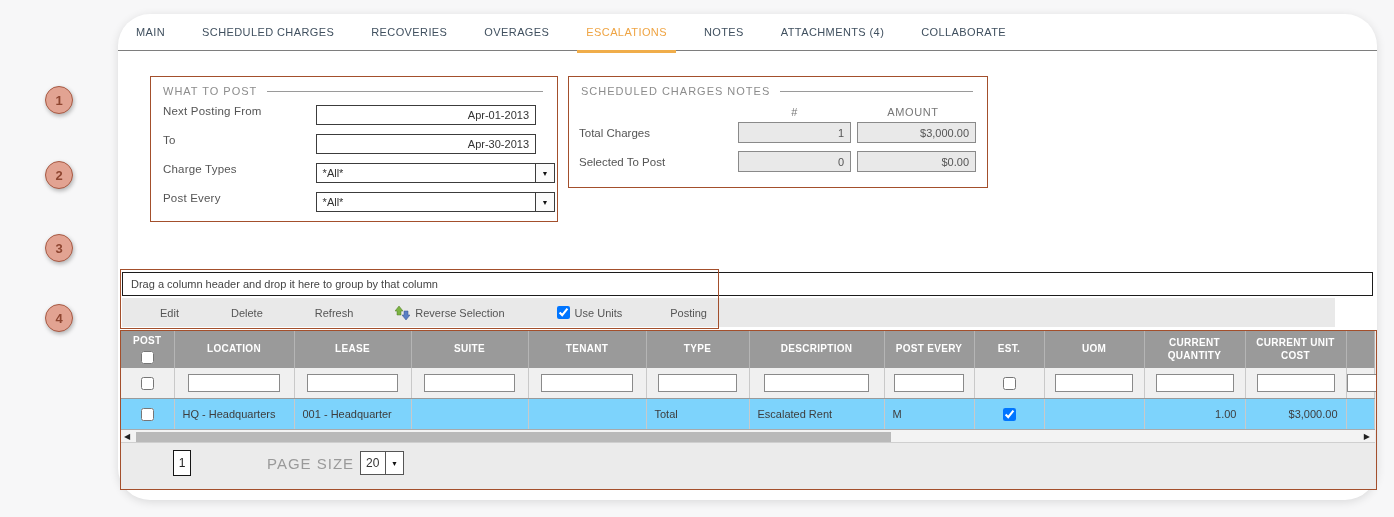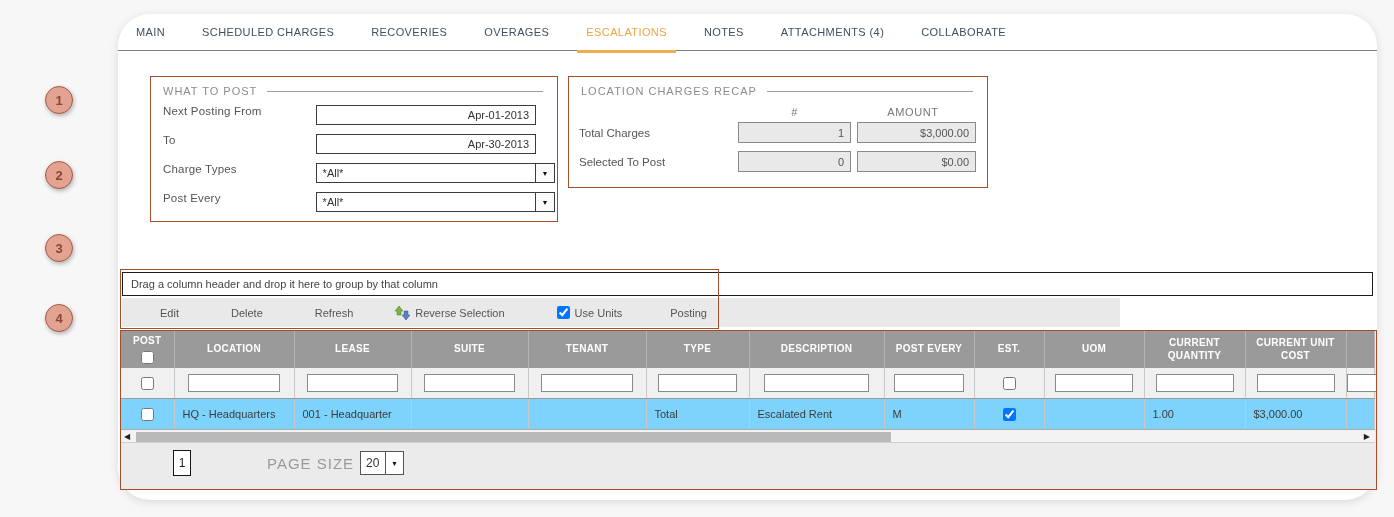--- a/index.html
+++ b/index.html
@@ -100,21 +100,21 @@
     font-size: 11px; letter-spacing: 1px; color: #8c8c8c;
   }
   .preview-title .rule { flex: 1; height: 1px; background: #9a9a9a; }
 
   .groupbar {
     position: absolute; left: 4px; top: 258px; width: 1251px; height: 24px;
     border: 1px solid #1c1c1c; background: #fff;
     font-size: 11px; color: #444; line-height: 22px; padding-left: 8px;
   }
   .toolbar {
-    position: absolute; left: 4px; top: 284px; width: 998px; height: 29px;
+    position: absolute; left: 4px; top: 284px; width: 1213px; height: 29px;
     background: #e9e9e9; display: flex; align-items: center;
     font-size: 11px; color: #555;
   }
   .tool { display: flex; align-items: center; gap: 5px; cursor: default; }
   .t-edit { margin-left: 38px; }
   .t-delete { margin-left: 52px; }
   .t-refresh { margin-left: 52px; }
   .t-reverse { margin-left: 42px; }
   .t-useunits { margin-left: 52px; }
   .t-layouts { margin-left: 48px; }
@@ -140,21 +140,21 @@
   .grid tr.filter td {
     background: #f0f0f0; height: 30px; text-align: center;
     border-bottom: 1px solid #9a9a9a;
   }
   .grid tr.filter .f-inp {
     width: 78%; height: 18px; border: 1px solid #8a8a8a; background: #fff;
     display: inline-block; vertical-align: middle;
   }
   .grid tr.data td { background: #7dd3fc; height: 31px; padding: 0 8px; }
   .grid td.center { text-align: center; padding: 0; }
-  .grid td.num { text-align: left; }
+  .grid td.num { text-align: right; }
   .grid td.clip { white-space: nowrap; overflow: hidden; }
   .grid input[type=checkbox] { width: 13px; height: 13px; vertical-align: middle; }
   th .hdr-chk { display: block; margin: 3px auto 0; }
 
   .hscroll {
     position: relative; width: 1254px; height: 14px;
     background: #f3f3f3; border-top: 1px solid #aaa; border-bottom: 1px solid #cfcfcf;
   }
   .hs-thumb { position: absolute; left: 15px; top: 2px; width: 755px; height: 10px; background: #b9b9b9; }
   .hs-arrow { position: absolute; top: 1px; font-size: 8px; color: #222; line-height: 12px; }
@@ -227,21 +227,21 @@
         <span class="select">
           <span class="val">*All*</span>
           <span class="arrow">▼</span>
         </span>
       </div>
     </div>
   </div>
 
   <div class="fieldset recap">
     <div class="fs-title">
-      <span>LOCATION CHARGES RECAP</span>
+      <span>SCHEDULED CHARGES NOTES</span>
       <span class="rule"></span>
     </div>
     <div class="recap-head">
       <span class="h1"></span>
       <span class="h2">#</span>
       <span class="h3">AMOUNT</span>
     </div>
     <div class="recap-row">
       <span class="lbl">Total Charges</span>
       <span class="ro-input ro-count">1</span>

